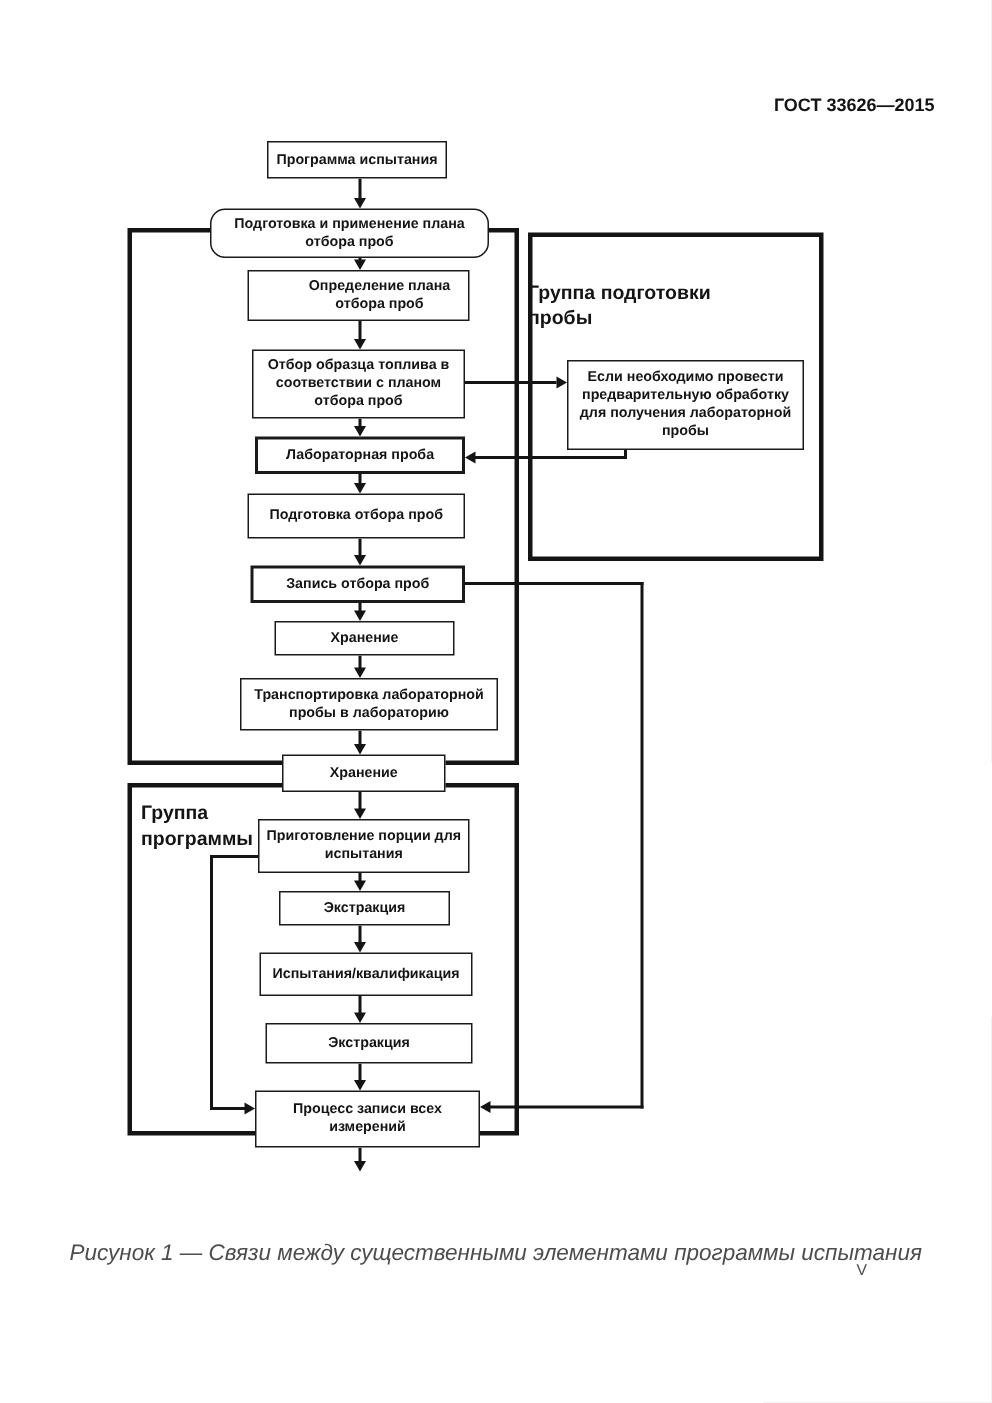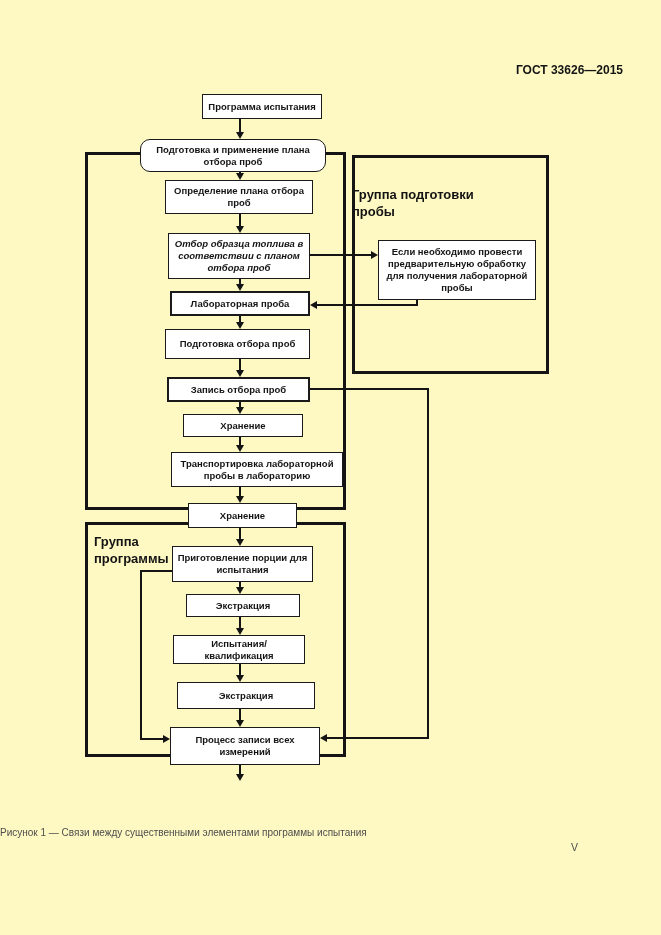--- a/index.html
+++ b/index.html
@@ -1,66 +1,66 @@
 <!DOCTYPE html>
 <html><head>
 <meta charset="utf-8">
 <style>
   html,body{margin:0;padding:0;background:#e8e8e8;}
   .page{
-    position:relative; width:661px; height:935px; background:#fef9c3;
+    position:relative; width:661px; height:935px; background:#ffffff;
     font-family:"Liberation Sans", sans-serif; color:#141414; overflow:hidden;
     margin:0 auto;
   }
   .box{
     position:absolute; background:#ffffff; border:1.5px solid #1a1a1a;
     display:flex; align-items:center; justify-content:center; text-align:center;
     font-weight:bold; font-size:9.5px; line-height:1.25; padding:1px 4px;
     box-sizing:border-box; z-index:3;
   }
   .box.bold{ border-width:2.5px; }
   .box.bolder{ border-width:3.5px; }
   .grouprect{ position:absolute; border:3px solid #141414; box-sizing:border-box; z-index:1; background:transparent; }
   .grouplabel{ position:absolute; font-weight:bold; font-size:13px; line-height:1.3; z-index:3; }
   .hline,.vline{ position:absolute; background:#141414; z-index:2; }
   .head{ position:absolute; width:0; height:0; z-index:2; }
   .head.down{ border-left:4px solid transparent; border-right:4px solid transparent; border-top:7px solid #141414; }
   .head.right{ border-top:4px solid transparent; border-bottom:4px solid transparent; border-left:7px solid #141414; }
   .head.left{ border-top:4px solid transparent; border-bottom:4px solid transparent; border-right:7px solid #141414; }
   .docheader{ position:absolute; top:63px; right:38px; font-weight:bold; font-size:12px; z-index:3; }
-  .caption{ position:absolute; left:0; right:0; top:827px; text-align:left; font-size:10px; color:#4d4d4d; z-index:3; }
+  .caption{ position:absolute; left:0; right:0; top:827px; text-align:center; font-size:15px; color:#4d4d4d; z-index:3;font-style:italic; }
   .pageno{ position:absolute; left:571px; top:841px; font-size:10.5px; color:#4d4d4d; z-index:3; }
 </style>
 </head>
 <body>
 
 <div class="page">
 
   <div class="docheader">ГОСТ 33626—2015</div>
 
   <div class="grouprect" style="left:85px; top:152px; width:261px; height:358px;"></div>
   <div class="grouprect" style="left:85px; top:522px; width:261px; height:235px;"></div>
   <div class="grouprect" style="left:352px; top:155px; width:197px; height:219px;"></div>
 
   <div class="grouplabel" style="left:352px; top:187px; width:148px;">Группа подготовки пробы</div>
   <div class="grouplabel" style="left:94px; top:534px; width:80px;">Группа программы</div>
 
-  <div class="box" style="left:178px; top:94px; width:120px; height:25px;margin-left:24px;">Программа испытания</div>
+  <div class="box" style="left:178px; top:94px; width:120px; height:25px;">Программа испытания</div>
   <div class="box" style="left:140px; top:139px; width:186px; height:33px;border-radius:10px;">Подготовка и применение плана отбора проб</div>
-  <div class="box" style="left:165px; top:180px; width:148px; height:34px;">Определение плана отбора проб</div>
-  <div class="box" style="left:168px; top:233px; width:142px; height:46px;font-style:italic;">Отбор образца топлива в соответствии с планом отбора проб</div>
+  <div class="box" style="left:165px; top:180px; width:148px; height:34px;padding-left:32px;">Определение плана отбора проб</div>
+  <div class="box" style="left:168px; top:233px; width:142px; height:46px;">Отбор образца топлива в соответствии с планом отбора проб</div>
   <div class="box bold" style="left:170px; top:291px; width:140px; height:25px;">Лабораторная проба</div>
   <div class="box" style="left:165px; top:329px; width:145px; height:30px;">Подготовка отбора проб</div>
   <div class="box bold" style="left:167px; top:377px; width:143px; height:25px;">Запись отбора проб</div>
   <div class="box" style="left:183px; top:414px; width:120px; height:23px;">Хранение</div>
-  <div class="box" style="left:171px; top:452px; width:172px; height:35px;">Транспортировка лабораторной пробы в лабораторию</div>
+  <div class="box" style="left:160px; top:452px; width:172px; height:35px;">Транспортировка лабораторной пробы в лабораторию</div>
   <div class="box" style="left:188px; top:503px; width:109px; height:25px;">Хранение</div>
   <div class="box" style="left:172px; top:546px; width:141px; height:36px;">Приготовление порции для испытания</div>
   <div class="box" style="left:186px; top:594px; width:114px; height:23px;">Экстракция</div>
-  <div class="box" style="left:173px; top:635px; width:132px; height:29px;">Испытания/квалификация</div>
+  <div class="box" style="left:173px; top:635px; width:142px; height:29px;">Испытания/квалификация</div>
   <div class="box" style="left:177px; top:682px; width:138px; height:27px;">Экстракция</div>
   <div class="box" style="left:170px; top:727px; width:150px; height:38px;">Процесс записи всех измерений</div>
 
   <div class="box" style="left:378px; top:240px; width:158px; height:60px;">Если необходимо провести предварительную обработку для получения лабораторной пробы</div>
 
   <div class="vline" style="left:239px; top:119px; width:2px; height:16px;"></div>
   <div class="head down" style="left:236px; top:132px;"></div>
 
   <div class="vline" style="left:239px; top:172px; width:2px; height:3px;"></div>
   <div class="head down" style="left:236px; top:173px;"></div>

